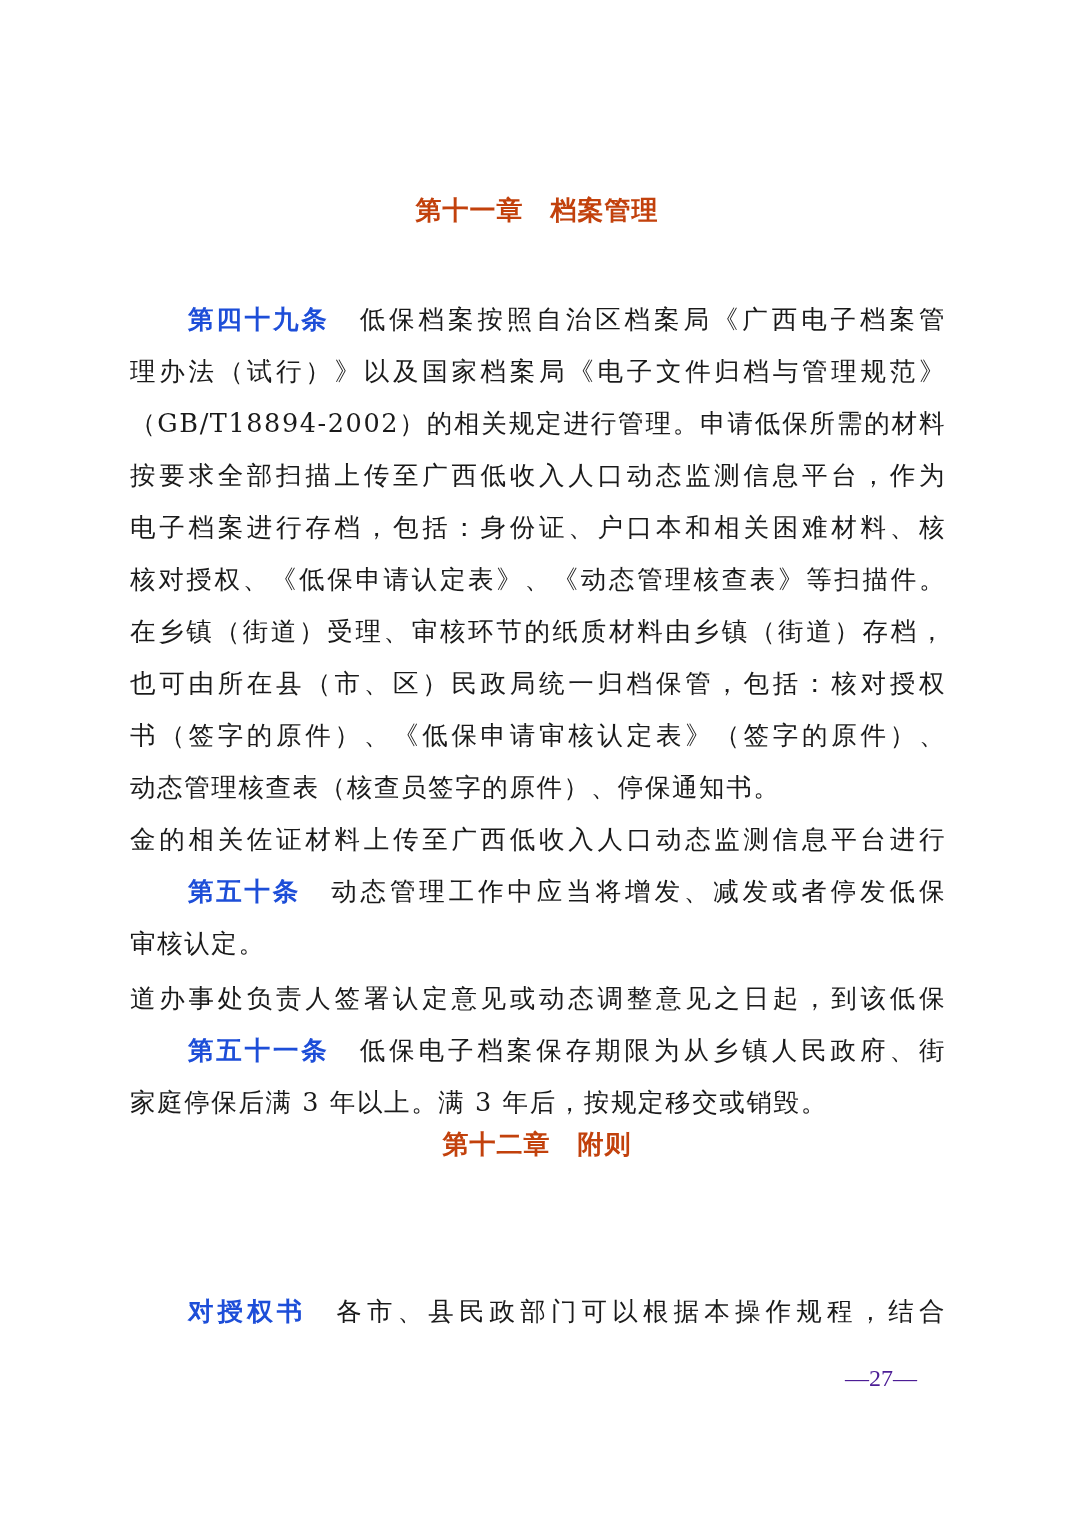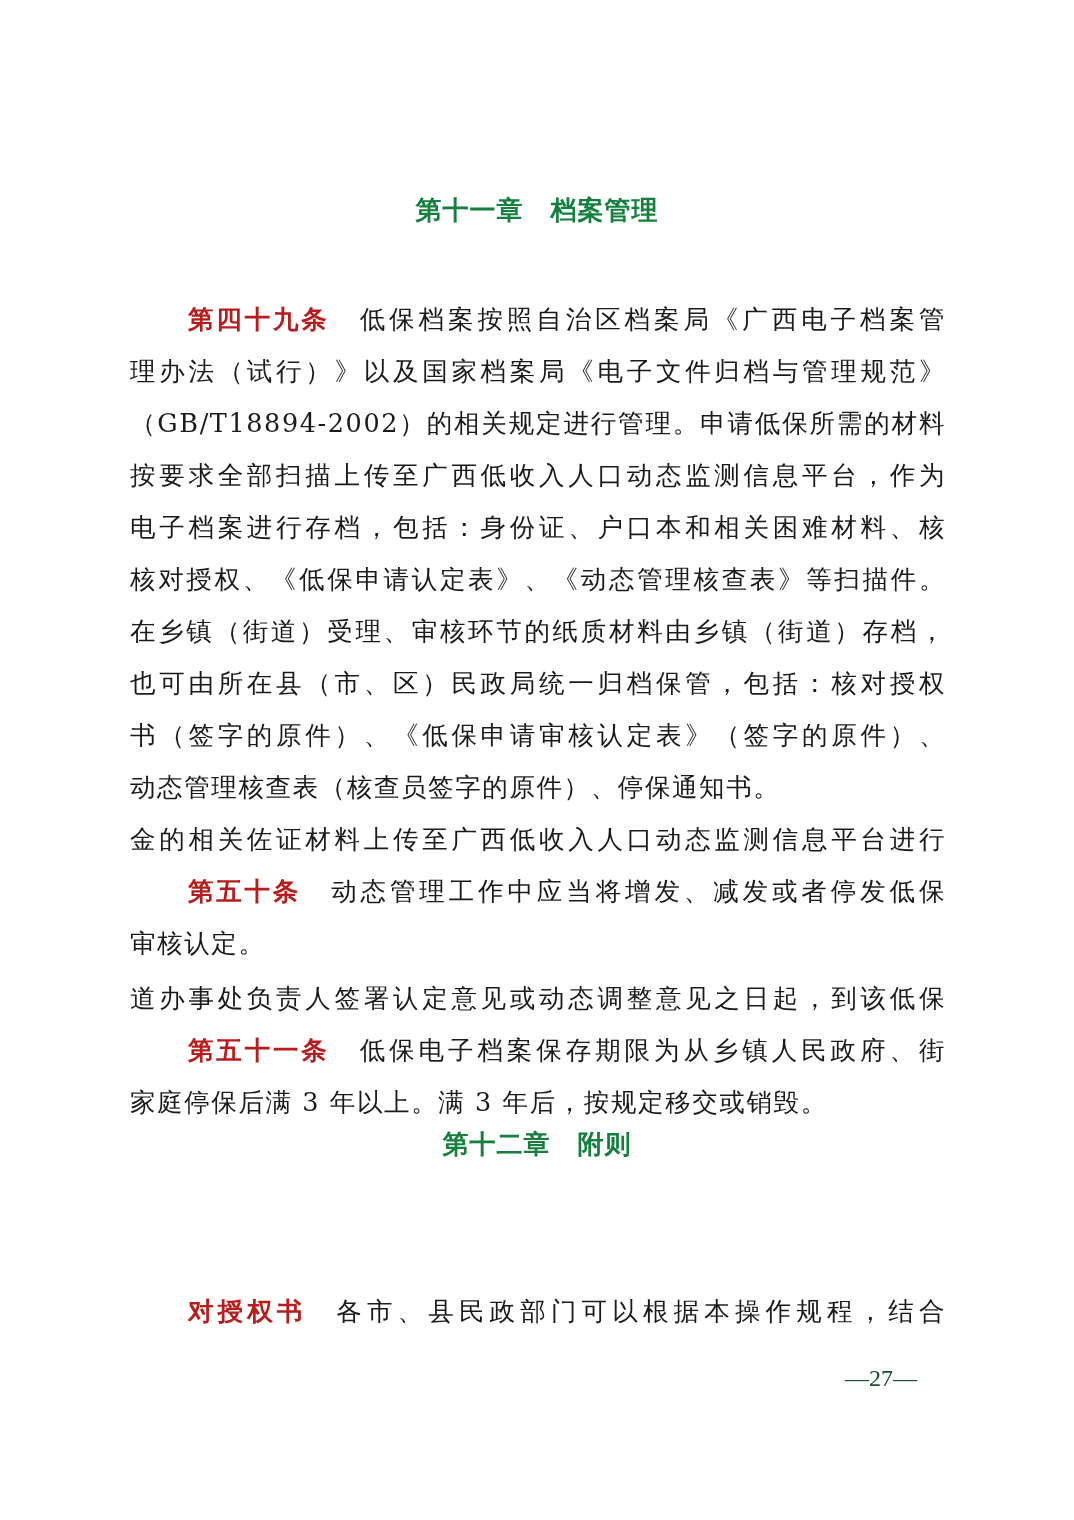--- a/index.html
+++ b/index.html
@@ -24,21 +24,21 @@
     }
     .chapter-title {
       position: absolute;
       left: 0;
       width: 1074px;
       text-align: center;
       font-family: "DejaVu Sans", "Liberation Sans", sans-serif;
       font-size: 26px;
       font-weight: bold;
       letter-spacing: 1px;
-      color: #15803d;
+      color: #c2410c;
       white-space: pre;
     }
     .article {
       position: absolute;
       left: 130px;
       width: 816px;
       font-size: 25.5px;
       line-height: 52px;
       text-align: justify;
       text-align-last: left;
@@ -54,31 +54,31 @@
     }
     .article .line.last {
       text-align-last: left;
     }
     .article .line.indent {
       padding-left: 58px;
     }
     .article-no {
       font-family: "DejaVu Sans", "Liberation Sans", sans-serif;
       font-weight: bold;
-      color: #b91c1c;
+      color: #1d4ed8;
       letter-spacing: 0.5px;
       margin-right: 30px;
     }
     .page-number {
       position: absolute;
       left: 845px;
       top: 1245px;
       font-family: "Liberation Serif", "DejaVu Serif", serif;
       font-size: 24px;
-      color: #14532d;
+      color: #4c1d95;
     }
   </style>
 </head>
 <body>
 
 <div class="page">
 
   <div class="chapter-title" style="top:193px;">第十一章　档案管理</div>
 
   <div class="article" style="top:293px;">

